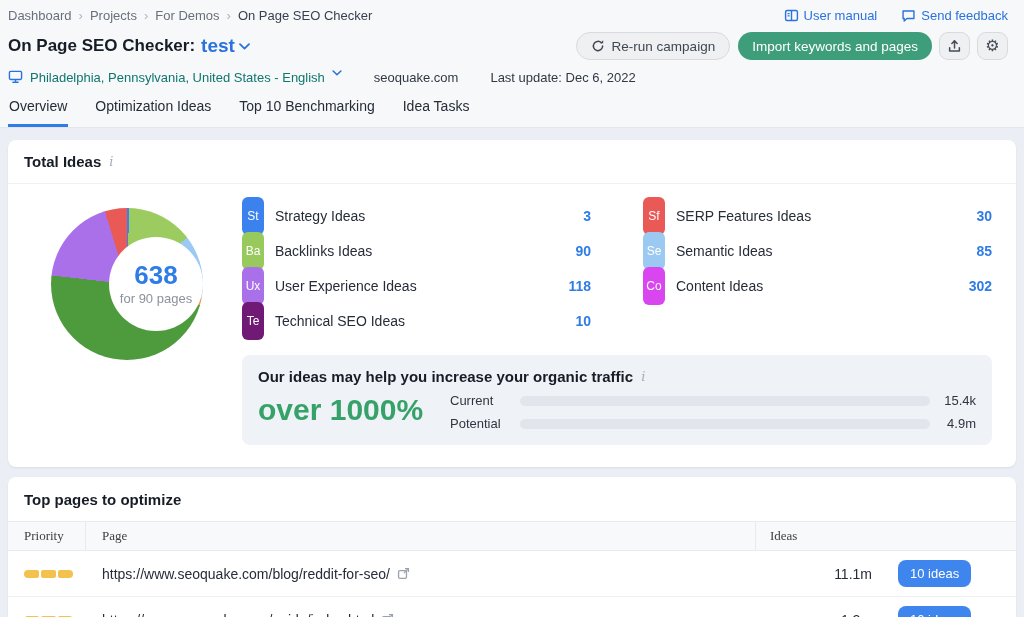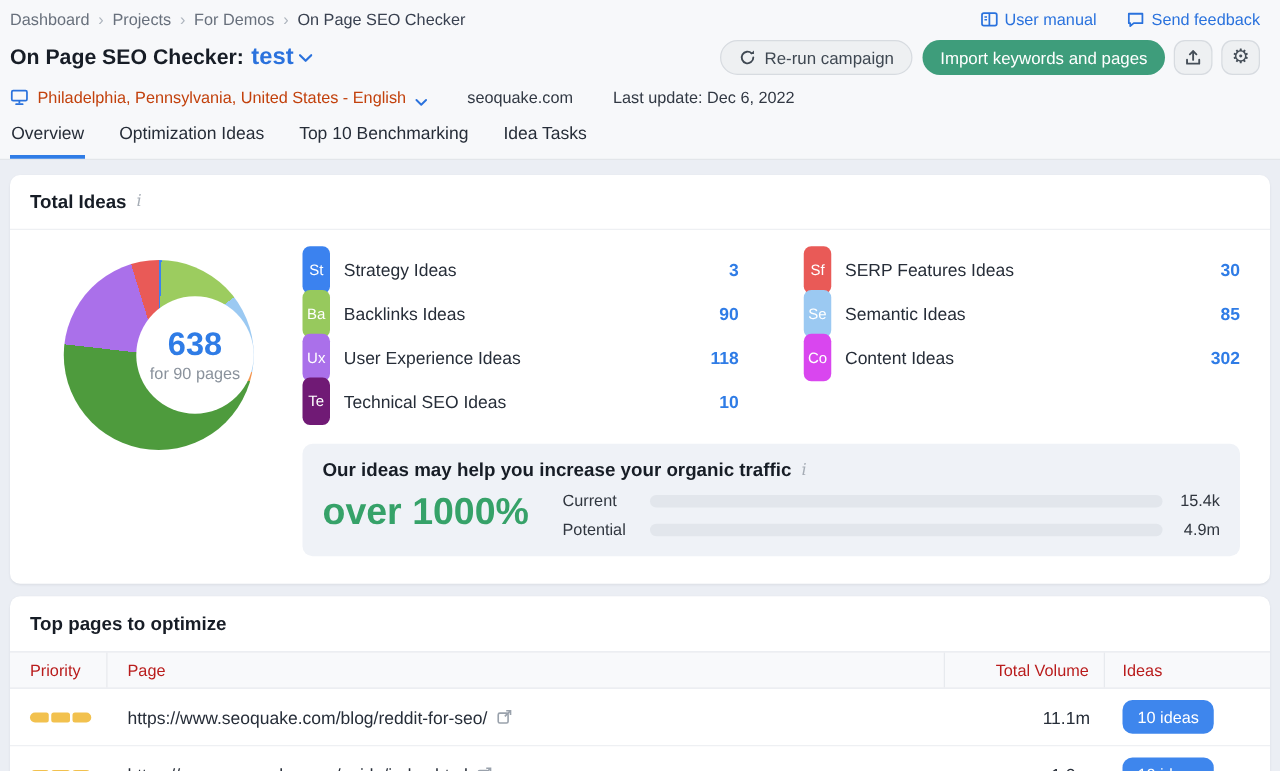--- a/index.html
+++ b/index.html
@@ -23,21 +23,21 @@
   .campaign { font-size:19px; font-weight:bold; color:#2b72dd; margin-left:6px; display:flex; align-items:center; gap:4px; }
 
   .btn { height:28px; display:inline-flex; align-items:center; gap:7px; font-size:13.5px;
          border-radius:14px; padding:0 14px; cursor:pointer; border:1px solid transparent; }
   .btn-gray { background:#eef0f2; border-color:#d7dbe0; color:#3f4852; }
   .btn-green { background:#3e9d7b; color:#fff; border:none; }
   .btn-icon { width:31px; justify-content:center; padding:0; border-radius:9px; background:#eef0f2; border:1px solid #d7dbe0; color:#454e58; margin-left:7px; }
   .gear-glyph { font-size:16px; line-height:1; color:#454e58; }
 
   .metarow { margin-top:10px; font-size:13px; gap:8px; }
-  .loc { color:#c2410c; display:flex; align-items:flex-end; gap:7px; }
+  .loc { color:#0f766e; display:flex; align-items:flex-start; gap:7px; }
   .meta-domain { color:#313843; margin-left:24px; }
   .meta-update { color:#313843; margin-left:24px; }
 
   .tabs { margin-top:13px; gap:26px; }
   .tab { font-size:14px; color:#262d38; padding:0 1px 10px; cursor:pointer; border-bottom:3px solid transparent; }
   .tab.active { border-bottom-color:#2f7ce6; }
 
   
   .content { padding:12px 8px 0; }
   .card { background:#fff; border-radius:8px; box-shadow:0 1px 2px rgba(24,34,54,.08); }
@@ -74,22 +74,22 @@
   .bar-label { width:64px; font-size:13px; color:#30363f; }
   .bar-track { flex:1; height:10px; background:#e2e6ec; border-radius:5px; overflow:hidden; margin:0 0 0 6px; }
   .bar-fill { height:100%; border-radius:5px; }
   .bar-value { width:46px; font-size:13px; color:#30363f; text-align:right; }
 
   
   .card2 { margin-top:10px; height:170px; overflow:hidden; }
   .tp-head { padding:14px 16px 13px; font-size:15px; font-weight:bold; color:#171d26; }
   .tbl-header { display:grid; grid-template-columns:78px 1fr 128px 132px; background:#f8f9fb;
                 border-top:1px solid #e7eaee; border-bottom:1px solid #e7eaee; height:30px; align-items:center; }
-  .th { font-size:13px; color:#b91c1c; padding:0 12px 0 16px; height:100%; display:flex; align-items:center;
-        border-right:1px solid #e7eaee; }
+  .th { font-size:13px; color:#404040; padding:0 12px 0 16px; height:100%; display:flex; align-items:center;
+        border-right:1px solid #e7eaee;font-family:Liberation Serif, serif; }
   .th:last-child { border-right:none; padding-left:14px; }
   .th-right { justify-content:flex-end; }
   .tbl-row { display:grid; grid-template-columns:78px 1fr 128px 132px; height:46px; align-items:center;
              border-bottom:1px solid #eef0f3; cursor:default; }
   .td { padding-left:16px; font-size:14px; color:#262d38; display:flex; align-items:center; }
   .td-right { justify-content:flex-end; padding-right:12px; }
   .td-ideas { padding-left:14px; }
   .prio { display:flex; gap:2px; }
   .prio span { width:15px; height:8px; background:#f2c14e; border-radius:2px; }
   .prio span:first-child { border-radius:4px 2px 2px 4px; }
@@ -284,21 +284,20 @@
         </div>
       </div>
     </div>
   </div>
 
   <div class="card card2">
     <div class="tp-head">Top pages to optimize</div>
     <div class="tbl-header">
       <div class="th">Priority</div>
       <div class="th">Page</div>
-      <div class="th th-right">Total Volume</div>
       <div class="th">Ideas</div>
     </div>
 
     <div class="tbl-row">
       <div class="td">
           <span class="prio">
             <span></span>
             <span></span>
             <span></span>
           </span>

